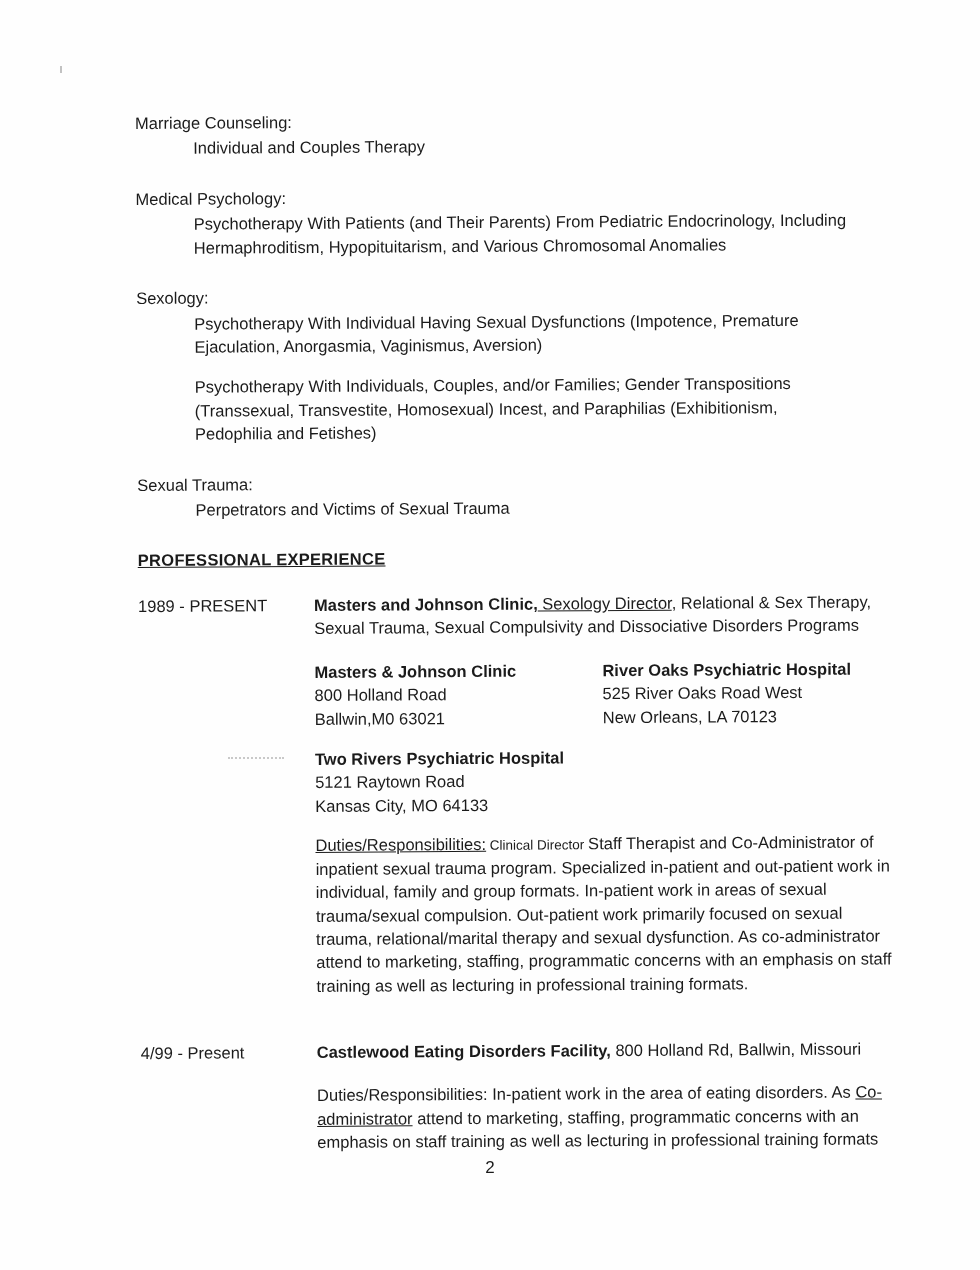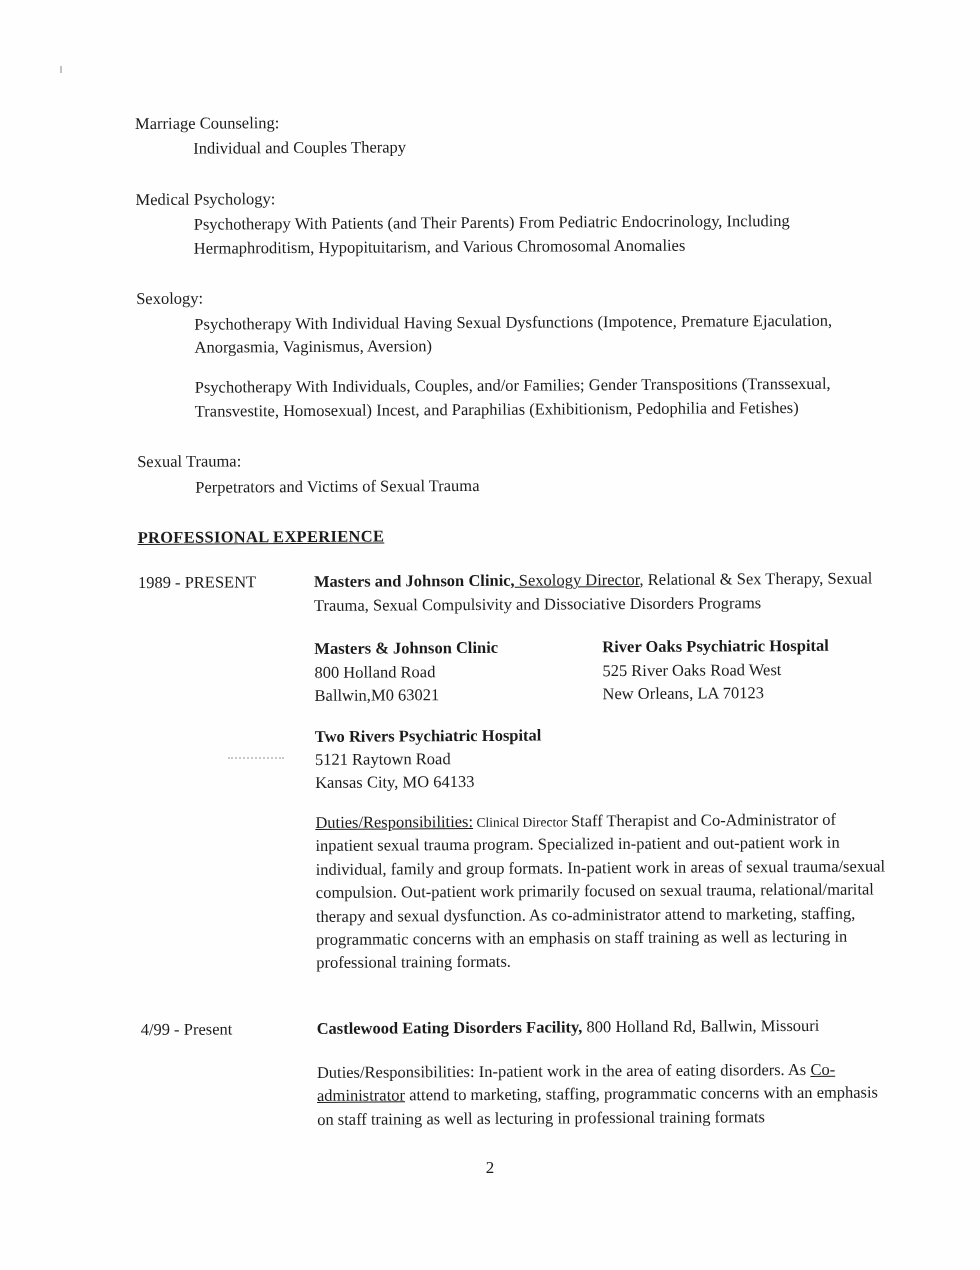--- a/index.html
+++ b/index.html
@@ -5,21 +5,21 @@
   html, body {
     margin: 0;
     padding: 0;
     background: #ffffff;
   }
   .page {
     position: relative;
     width: 980px;
     height: 1270px;
     background: #fefefe;
-    font-family: Liberation Serif, serif;
+    font-family: Liberation Sans, sans-serif;
     color: #1b1b1b;
     overflow: hidden;
   }
   .content {
     position: absolute;
     top: 112px;
     left: 135px;
     width: 760px;
     transform: rotate(-0.35deg);
     transform-origin: left top;

